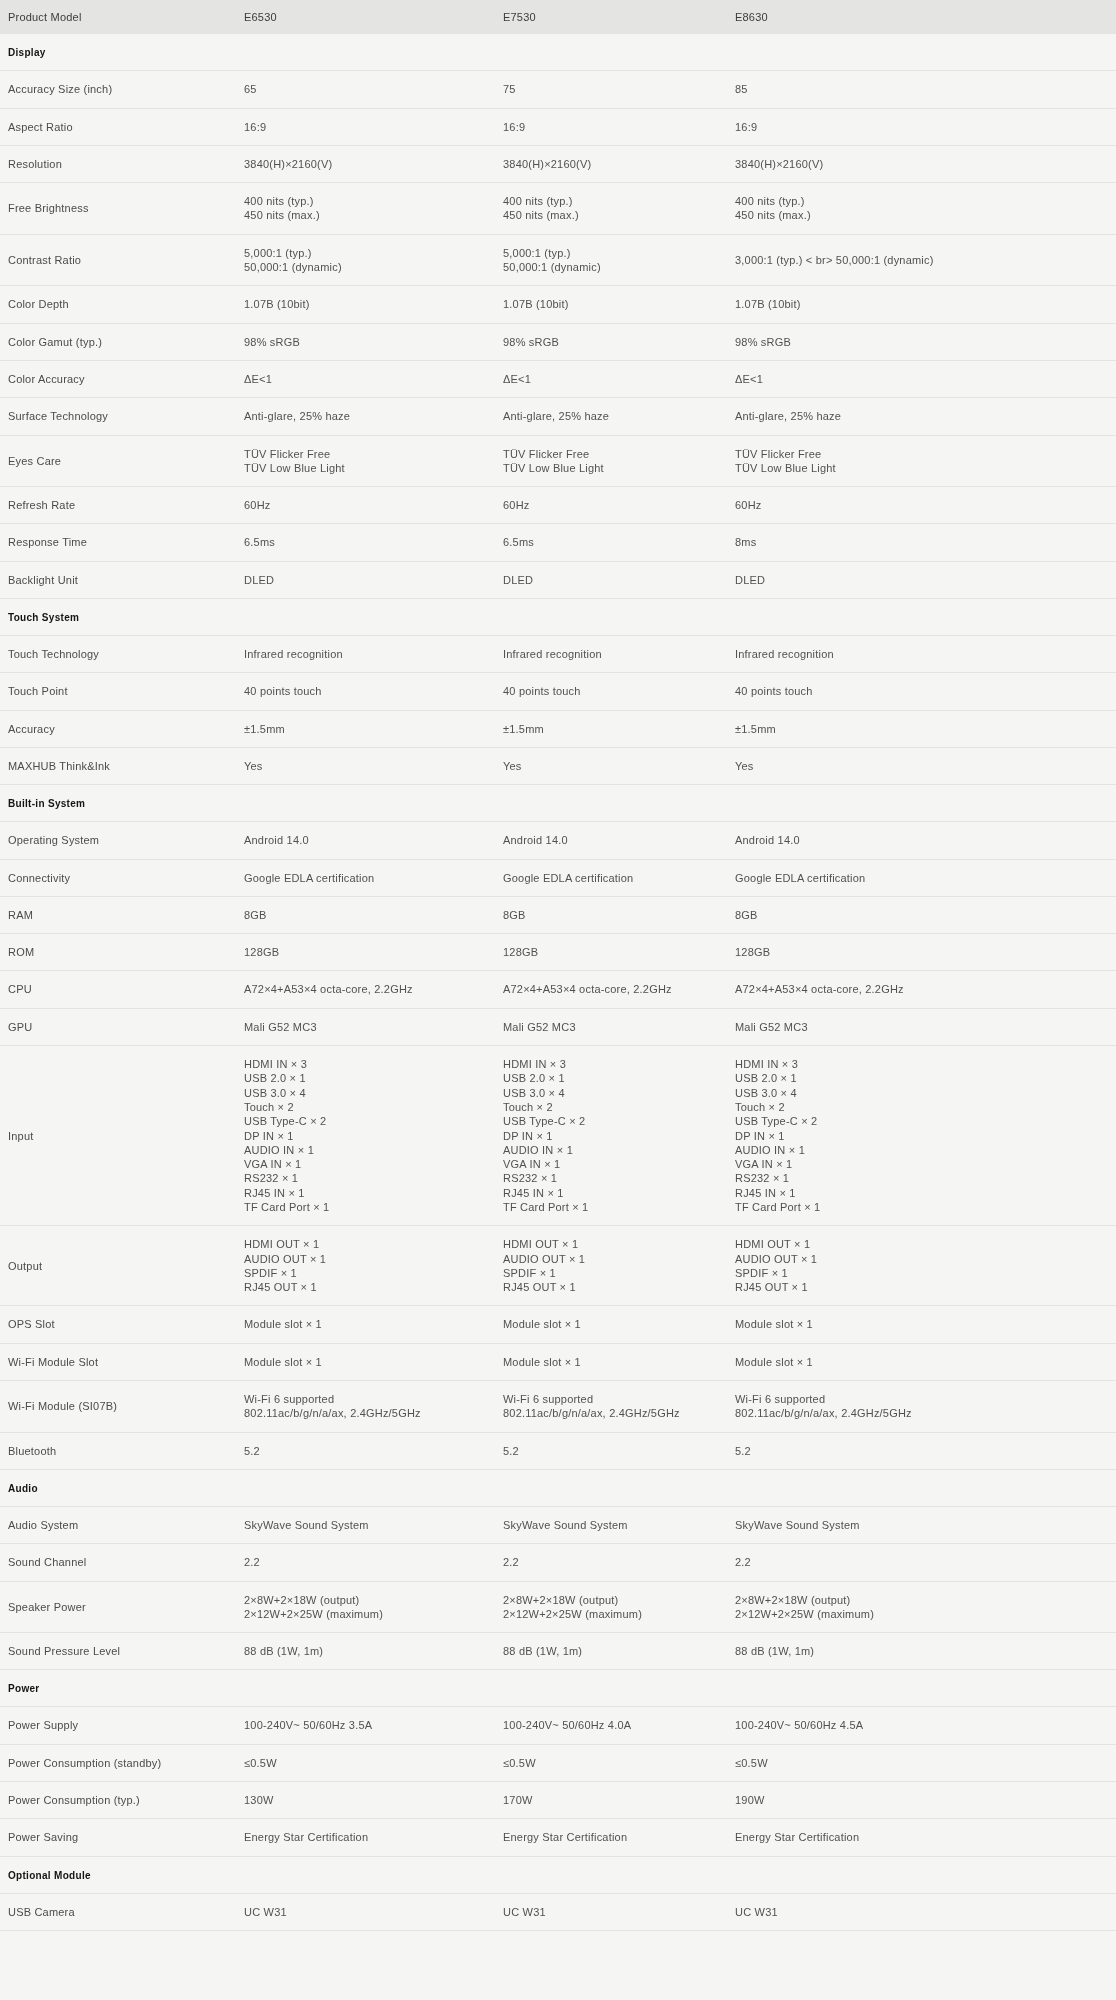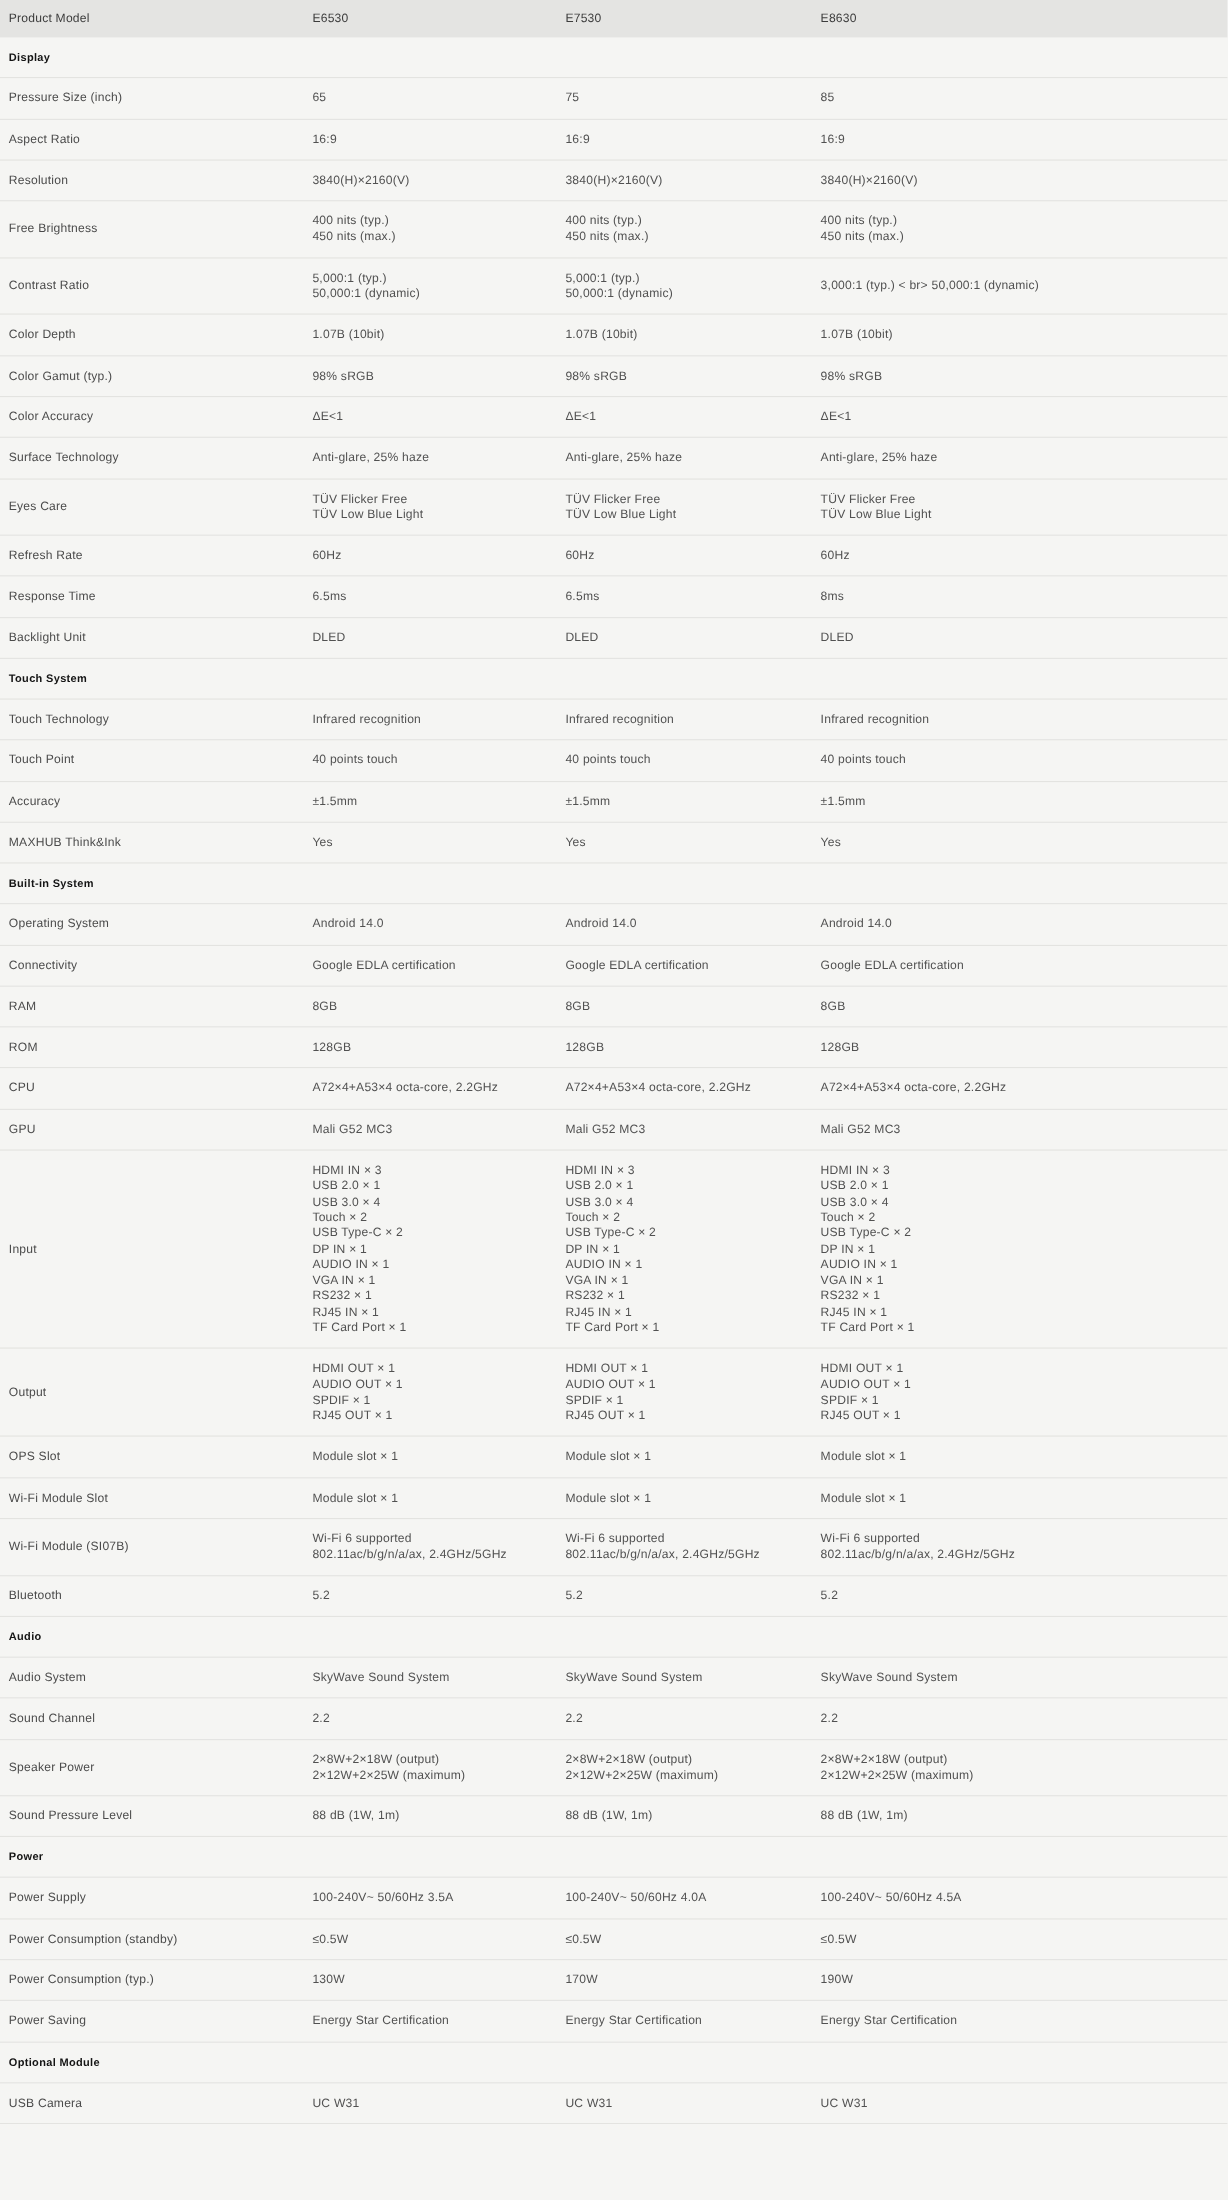--- a/index.html
+++ b/index.html
@@ -22,22 +22,22 @@
     background:#e4e4e2;
     border-bottom:none;
     padding:10px 0;
   }
   .cell{
     box-sizing:border-box;
     font-size:11px;
     line-height:1.3;
     letter-spacing:.2px;
   }
-  .c0{width:284px;padding-left:8px;padding-right:12px;color:#4b4b4b;}
-  .c1{width:230px;padding-right:14px;}
+  .c0{width:228px;padding-left:8px;padding-right:12px;color:#4b4b4b;}
+  .c1{width:259px;padding-right:14px;margin-left:16px;}
   .c2{width:232px;padding-right:14px;}
   .c3{width:283px;padding-right:10px;}
   .header-row .cell{color:#3c3c3c;font-size:11px;}
   .section-title{
     font-size:10px;
     font-weight:bold;
     color:#141414;
     letter-spacing:.3px;
     padding:13px 8px 12px 8px;
     border-bottom:1px solid #e3e3e0;
@@ -50,21 +50,21 @@
 <div class="spec-table">
   <div class="row header-row">
     <div class="cell c0">Product Model</div>
     <div class="cell c1">E6530</div>
     <div class="cell c2">E7530</div>
     <div class="cell c3">E8630</div>
   </div>
   <div id="sections">
       <div class="section-title">Display</div>
       <div class="row">
-        <div class="cell c0">Pressure Size (inch)</div>
+        <div class="cell c0">Accuracy Size (inch)</div>
         <div class="cell value c1">
           <div class="line">65</div>
         </div>
         <div class="cell value c2">
           <div class="line">75</div>
         </div>
         <div class="cell value c3">
           <div class="line">85</div>
         </div>
       </div>

